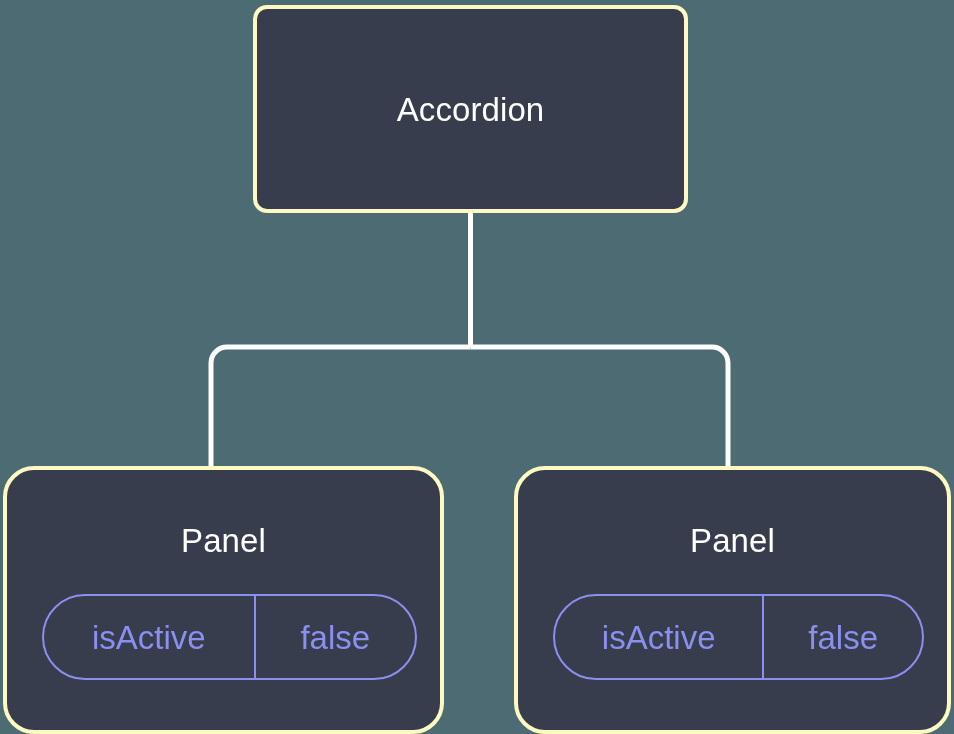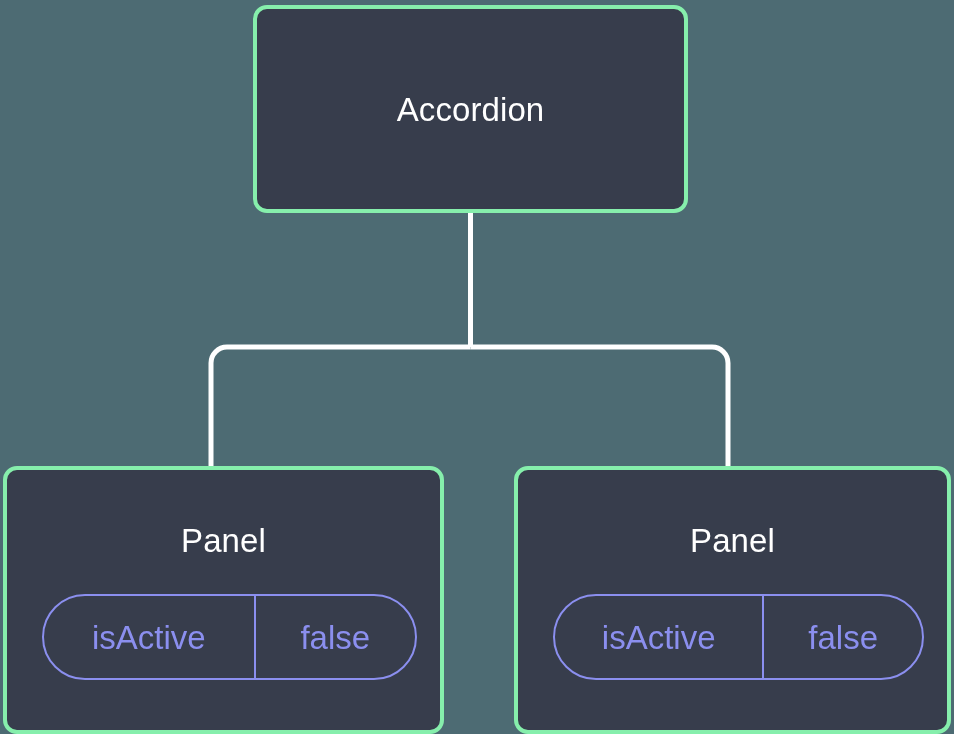--- a/index.html
+++ b/index.html
@@ -24,21 +24,21 @@
     width: 954px;
     height: 734px;
     pointer-events: none;
   }
 
   
   .node {
     position: absolute;
     box-sizing: border-box;
     background: #373d4c;
-    border: 4px solid #86efac;
+    border: 4px solid #fef9c3;
     border-radius: 14px;
     display: flex;
     flex-direction: column;
     align-items: center;
   }
 
   .node-title {
     color: #ffffff;
     font-size: 33px;
     line-height: 1;
@@ -56,20 +56,21 @@
     justify-content: center;
   }
 
   
   .panel-node {
     top: 466px;
     height: 268px;
     justify-content: flex-start;
     border-bottom-left-radius: 14px;
     border-bottom-right-radius: 14px;
+    border-radius: 31px;
   }
   #node-panel-0 { left: 3px;   width: 441px; }
   #node-panel-1 { left: 514px; width: 437px; }
 
   .panel-node .node-title {
     margin-top: 54px;
   }
 
   
   .prop-pill {

